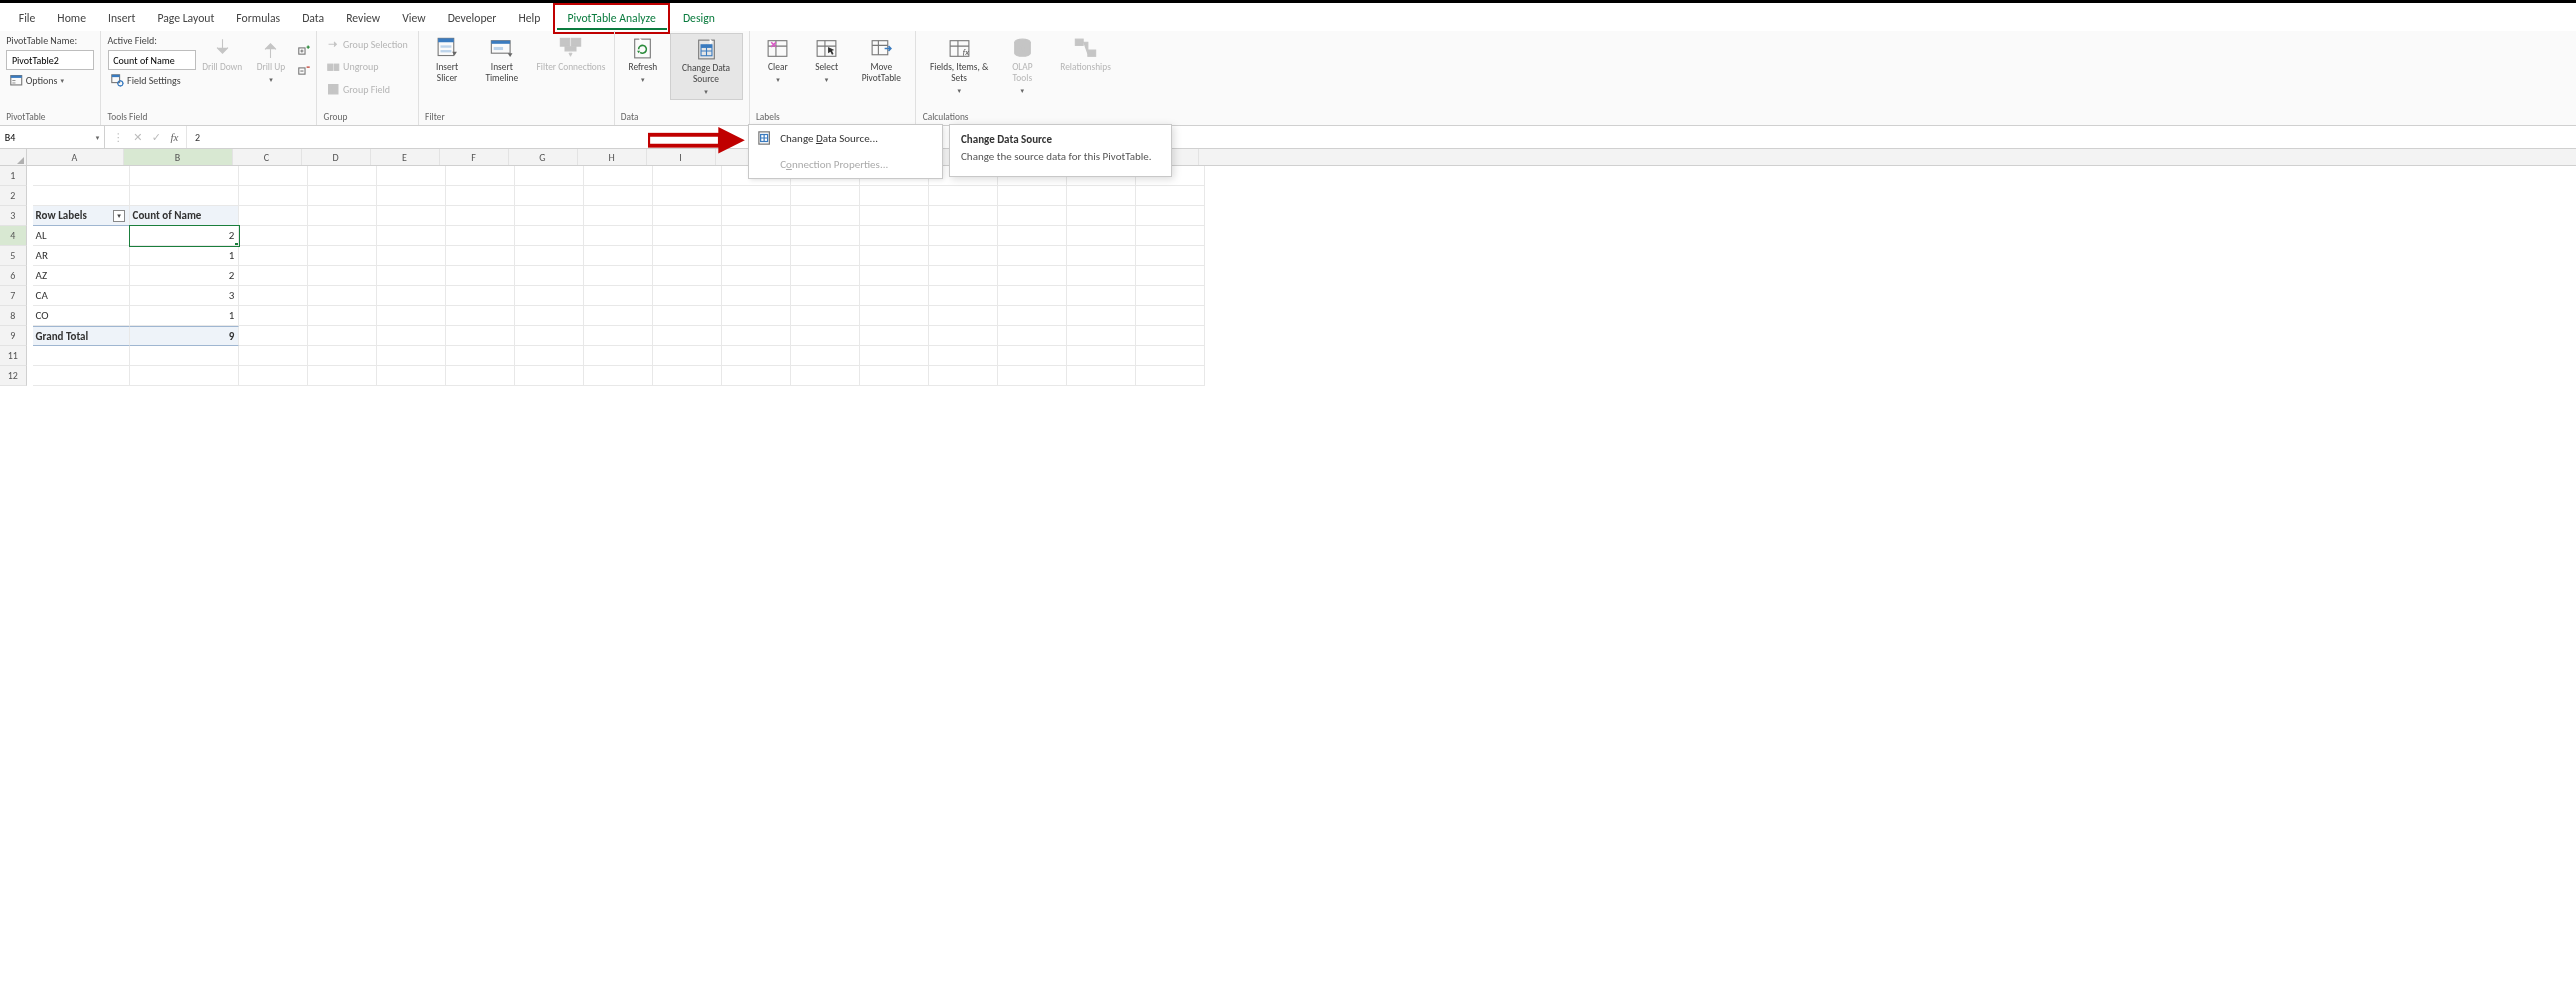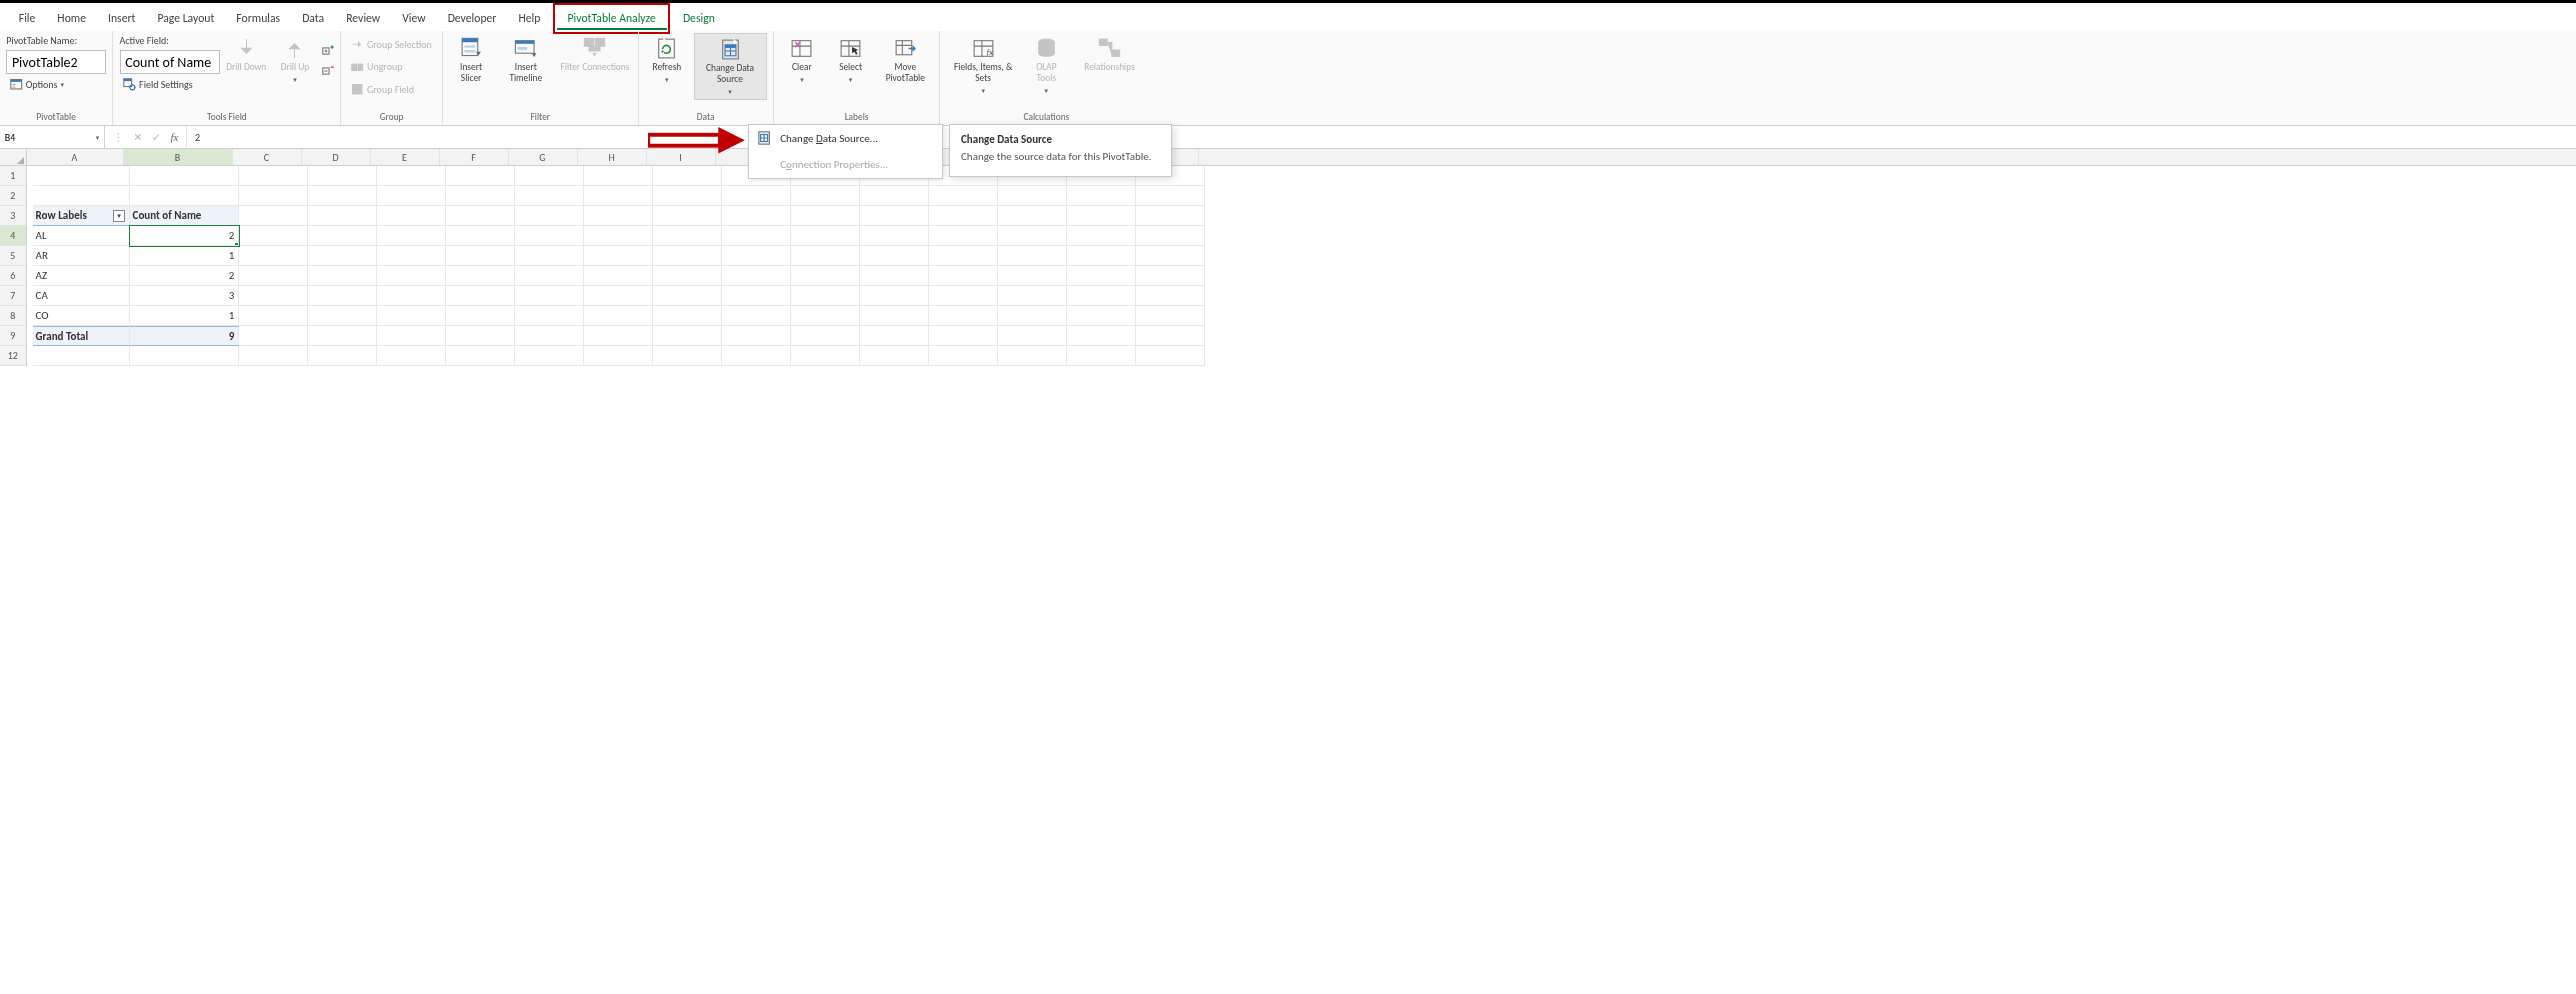--- a/index.html
+++ b/index.html
@@ -9,25 +9,25 @@
 .tabs { display: flex; align-items: center; padding: 3.1px 7.8px 0 7.8px; border-top: 3.1px solid #000; background: #fff; height: 31px; }
 .tab { padding: 4.7px 11px 6.2px 11px; font-size: 11.7px; cursor: pointer; color: #444; }
 .tab.active-wrap { border: 2.3px solid #c00000; padding: 1.6px; margin: -1.6px 1.6px; }
 .tab.active { color: #0a7b3e; border-bottom: 2.3px solid #0a7b3e; padding-bottom: 3.1px; font-weight: 500; }
 .tab.contextual { color: #0a7b3e; }
 
 
 .ribbon { display: flex; background: #fafafa; border-bottom: 0.8px solid #d0d0d0; height: 95px; }
 .group { display: flex; flex-direction: column; border-right: 0.8px solid #e0e0e0; padding: 1.6px 6.2px 0 6.2px; }
 .group-body { flex: 1; display: flex; align-items: flex-start; gap: 4.7px; }
-.group-label { text-align: center; font-size: 9.4px; color: #666; padding: 1.6px 0; }
+.group-label { font-size: 9.4px; color: #666; padding: 1.6px 0; }
 
 .stack { display: flex; flex-direction: column; gap: 1.6px; }
 .field-label { font-size: 10px; color: #444; padding: 1.6px 0; }
-.text-input { border: 0.8px solid #bdbdbd; padding: 2.3px 4.7px; font-size: 14px; width: 100px; background: #fff; }
+.text-input { border: 0.8px solid #bdbdbd; padding: 2.3px 4.7px; font-size: 10px; width: 88px; background: #fff; }
 .small-btn { display: flex; align-items: center; gap: 3.1px; padding: 2.3px 3.9px; font-size: 10px; color: #444; cursor: pointer; }
 .icon16 { width: 12.5px; height: 12.5px; display: inline-block; }
 
 .big-btn { display: flex; flex-direction: column; align-items: center; justify-content: flex-start; width: 44px; padding: 3.1px 1.6px; font-size: 9.4px; text-align: center; color: #444; cursor: pointer; gap: 1.6px; }
 .big-btn.wide { width: 56px; }
 .big-btn.xwide { width: 73px; }
 .big-btn.disabled, .small-btn.disabled { color: #b5b5b5; cursor: default; }
 .big-btn .icon32 { width: 25px; height: 25px; }
 .big-btn .lbl { line-height: 1.15; }
 .big-btn.pressed { background: #e6e6e6; border: 0.8px solid #cfcfcf; }
@@ -604,20 +604,39 @@
         <div class="cell"></div>
         <div class="cell"></div>
         <div class="cell"></div>
         <div class="cell"></div>
         <div class="cell"></div>
         <div class="cell"></div>
         <div class="cell"></div>
         <div class="cell"></div>
       </div>
       <div class="row">
+        <div class="row-h">11</div>
+        <div class="cell w-a"></div>
+        <div class="cell w-b"></div>
+        <div class="cell"></div>
+        <div class="cell"></div>
+        <div class="cell"></div>
+        <div class="cell"></div>
+        <div class="cell"></div>
+        <div class="cell"></div>
+        <div class="cell"></div>
+        <div class="cell"></div>
+        <div class="cell"></div>
+        <div class="cell"></div>
+        <div class="cell"></div>
+        <div class="cell"></div>
+        <div class="cell"></div>
+        <div class="cell"></div>
+      </div>
+      <div class="row">
         <div class="row-h">12</div>
         <div class="cell w-a"></div>
         <div class="cell w-b"></div>
         <div class="cell"></div>
         <div class="cell"></div>
         <div class="cell"></div>
         <div class="cell"></div>
         <div class="cell"></div>
         <div class="cell"></div>
         <div class="cell"></div>

